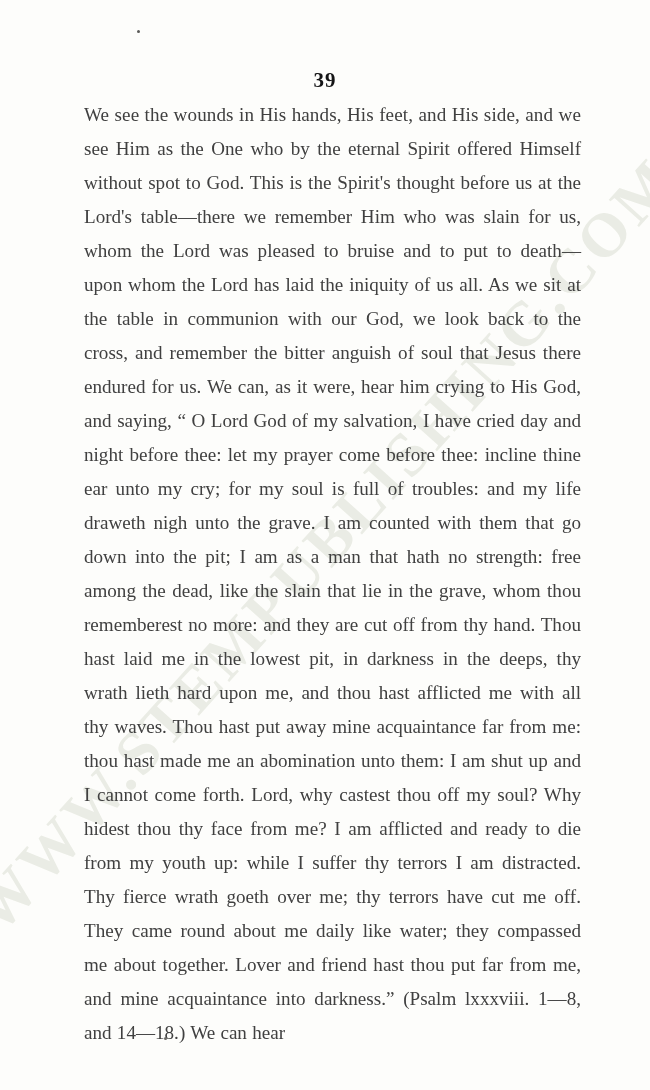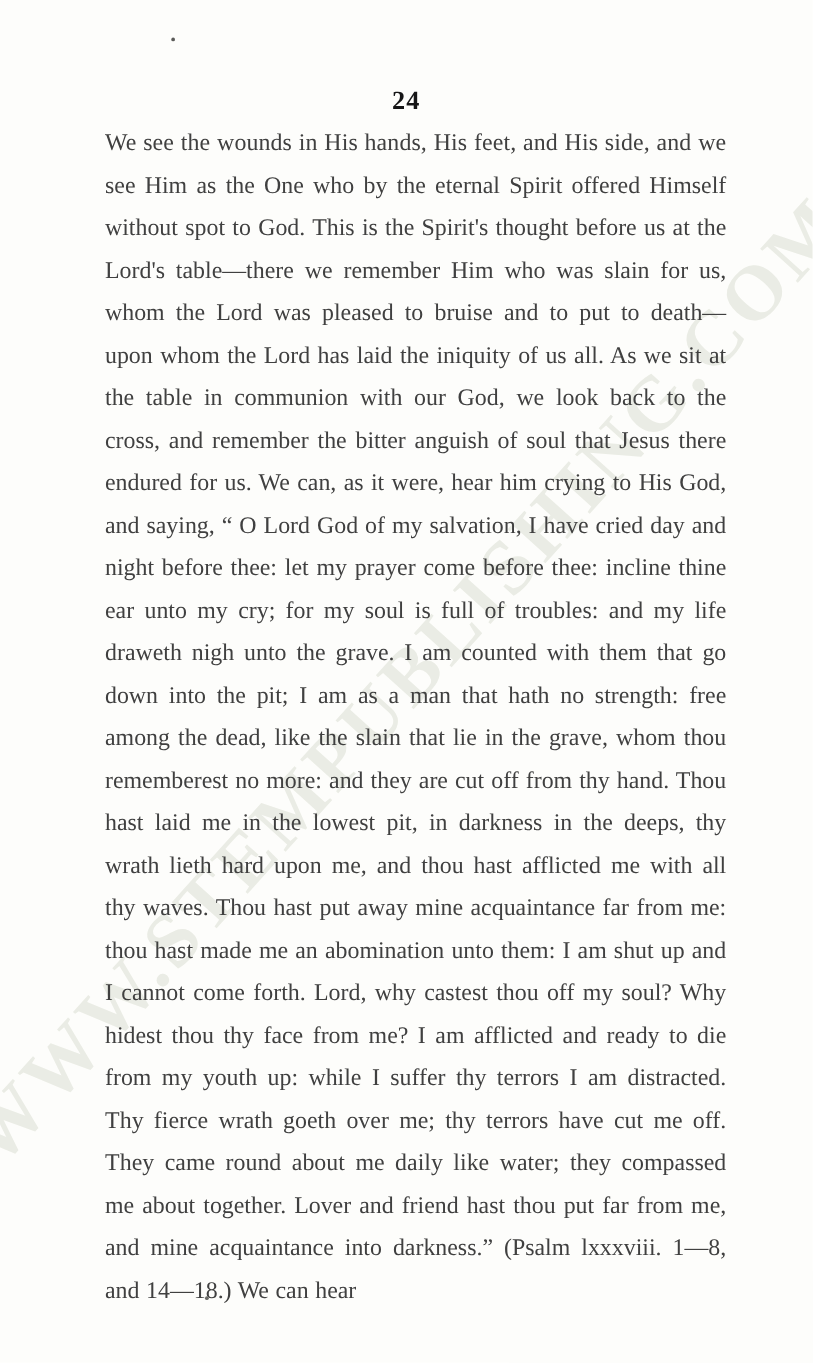--- a/index.html
+++ b/index.html
@@ -101,21 +101,21 @@
 </style>
 </head>
 <body>
 
 <div class="page">
 
   <div class="watermark">WWW.STEMPUBLISHING.COM</div>
 
   <div class="top-dot"></div>
 
-  <div class="page-number">24</div>
+  <div class="page-number">39</div>
 
   <div class="body-text">
     <p>We see the wounds in His hands, His feet, and His side, and we see Him as the One who by the eternal Spirit offered Himself without spot to God.   This is the Spirit's thought before us at the Lord's table—there we remember Him who was slain for us, whom the Lord was pleased to bruise and to put to death— upon whom the Lord has laid the iniquity of us all.   As we sit at the table in communion with our God, we look back to the cross, and remember the bitter anguish of soul that Jesus there endured for us.   We can, as it were, hear him crying to His God, and saying, “ O Lord God of my salvation, I have cried day and night before thee: let my prayer come before thee: incline thine ear unto my cry; for my soul is full of troubles: and my life draweth nigh unto the grave.   I am counted with them that go down into the pit;   I am as a man that hath no strength: free among the dead, like the slain that lie in the grave, whom thou rememberest no more: and they are cut off from thy hand.   Thou hast laid me in the lowest pit, in darkness in the deeps, thy wrath lieth hard upon me, and thou hast afflicted me with all thy waves.   Thou hast put away mine acquaintance far from me: thou hast made me an abomination unto them:  I am shut up and I cannot come forth.   Lord, why castest thou off my soul?   Why hidest thou thy face from me?   I am afflicted and ready to die from my youth up: while I suffer thy terrors I am distracted.   Thy fierce wrath goeth over me; thy terrors have cut me off.   They came round about me daily like water; they compassed me about together.   Lover and friend hast thou put far from me, and mine acquaintance into darkness.” (Psalm lxxxviii. 1—8, and 14—18.)   We can hear</p>
   </div>
 
   <div class="bottom-dot"></div>
 
 </div>
 
 </body></html>

